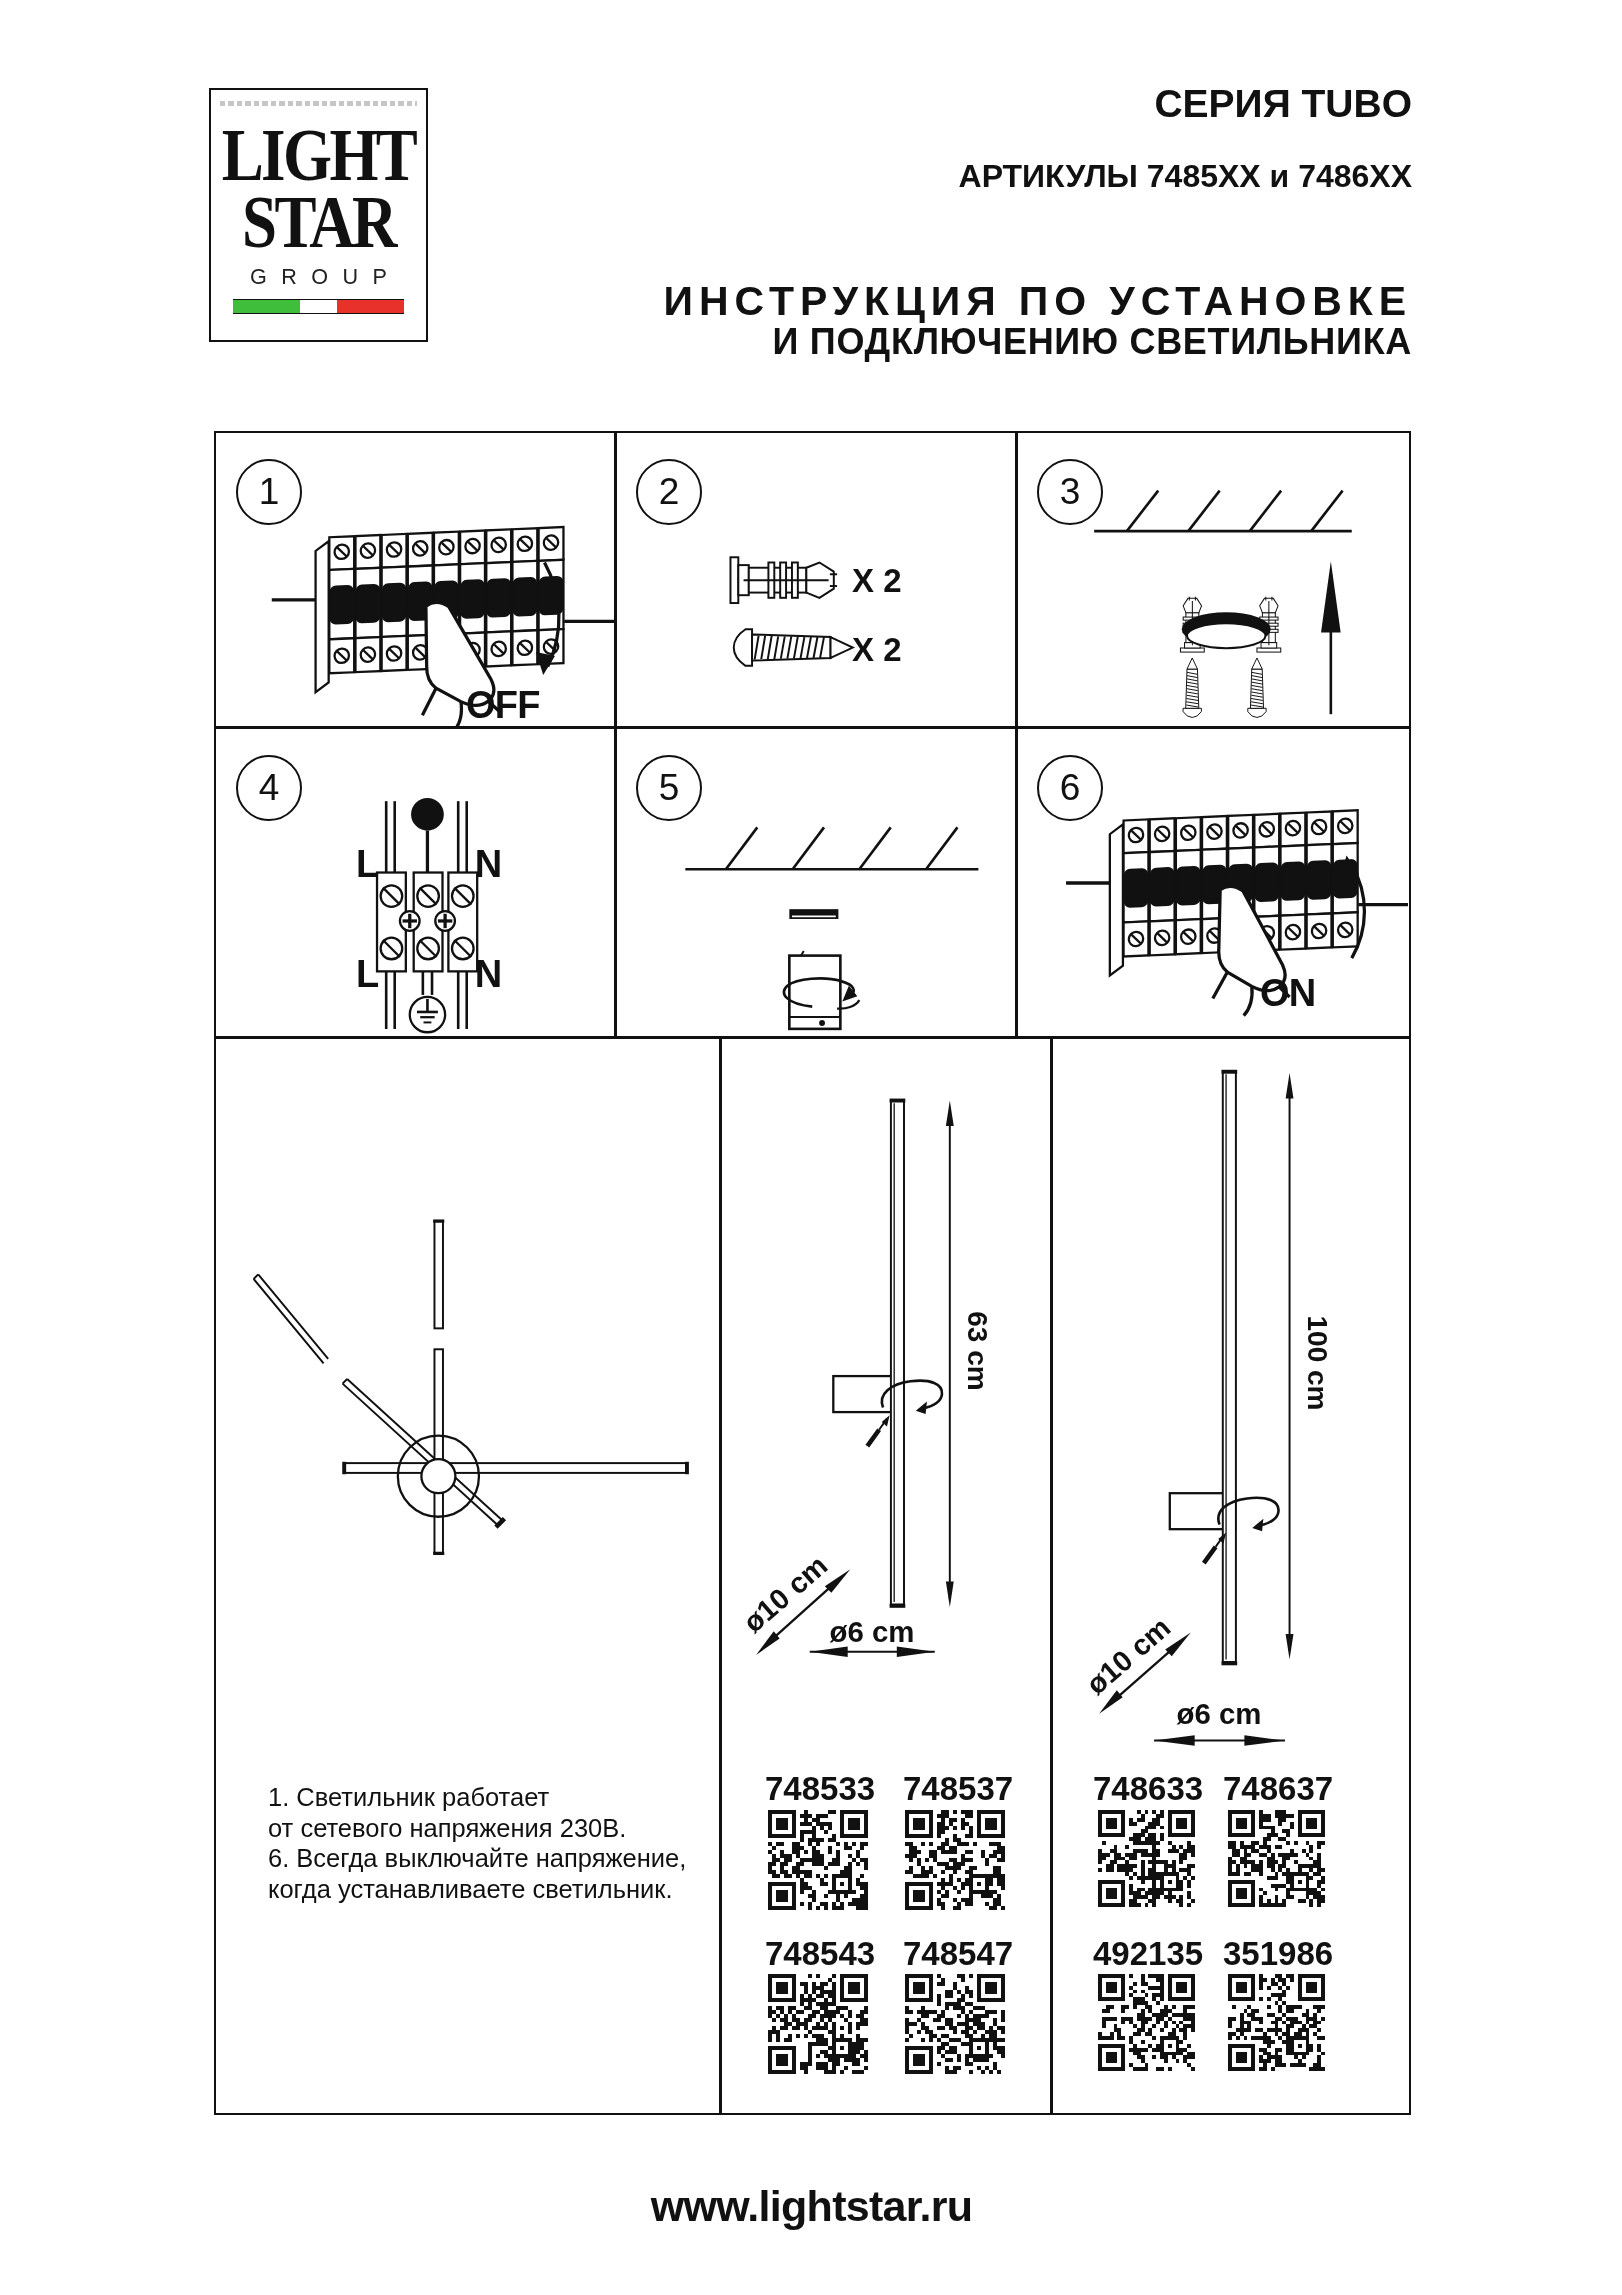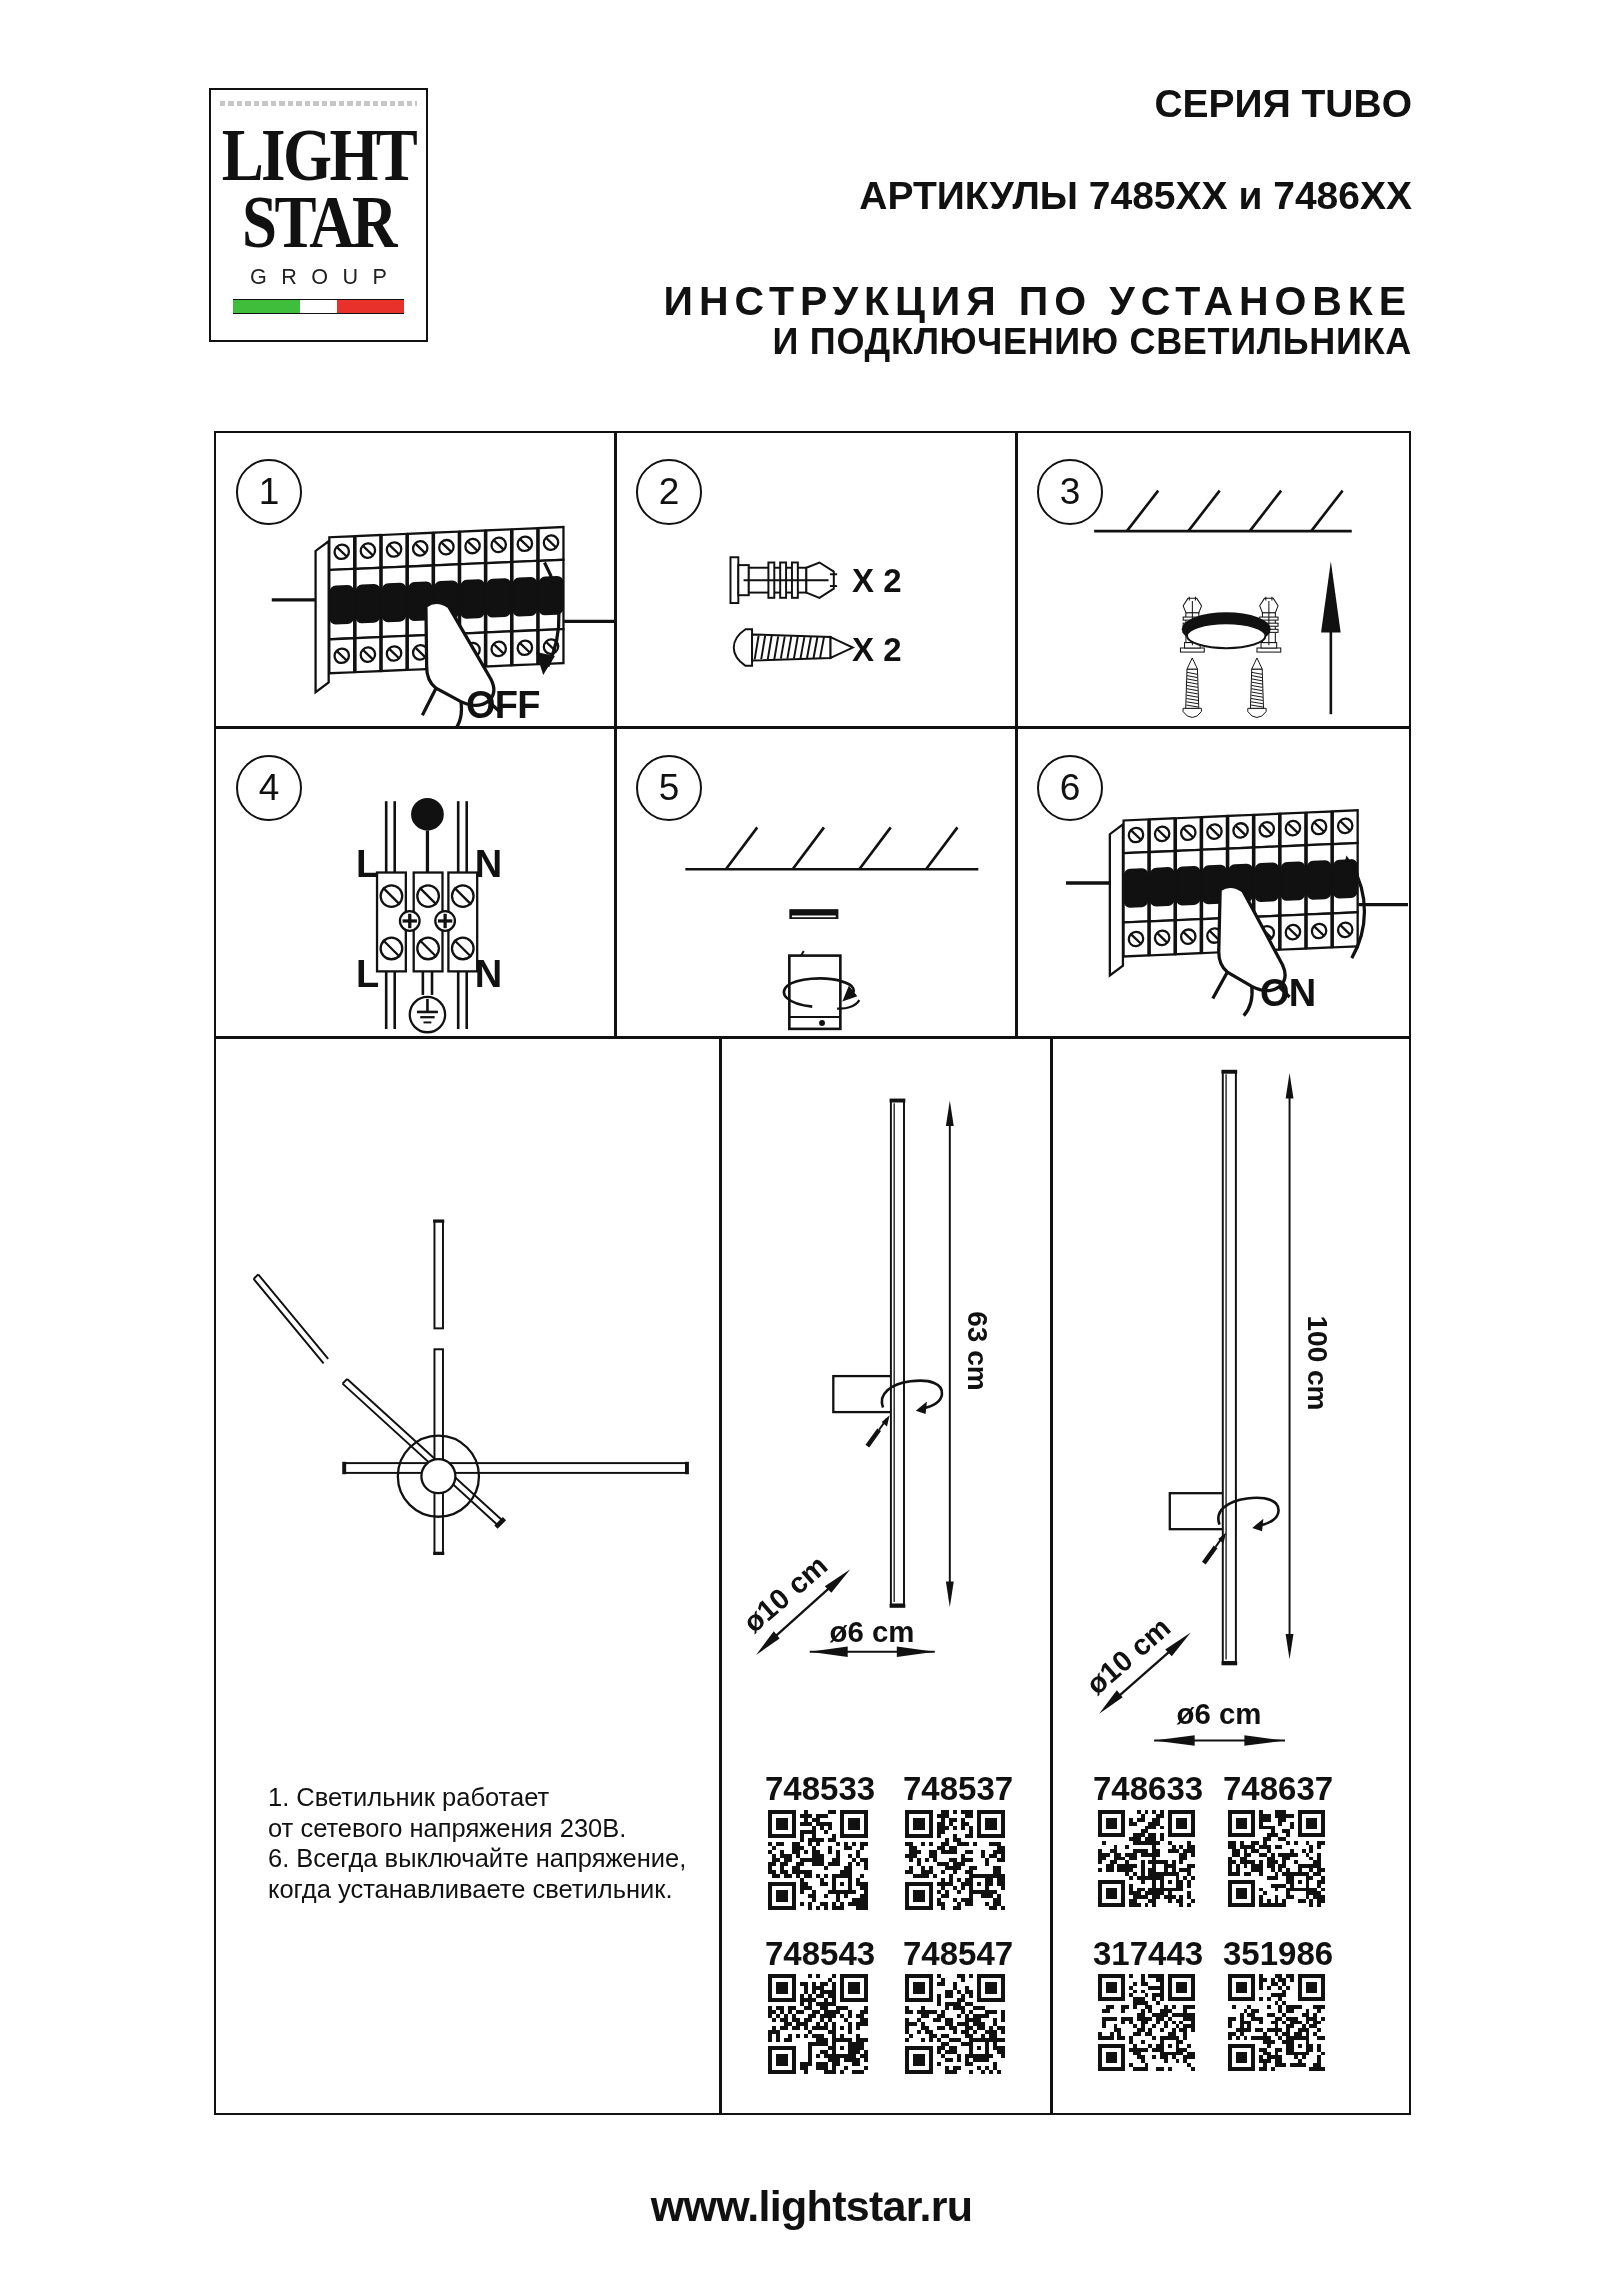--- a/index.html
+++ b/index.html
@@ -111,21 +111,21 @@
   <div class="logo-word" style="top:96px">STAR</div>
   <div class="logo-group">GROUP</div>
   <div class="logo-flag">
     <span style="flex:4;background:#3fbe3c"></span>
     <span style="flex:2.2;background:#ffffff"></span>
     <span style="flex:4;background:#e8312a"></span>
   </div>
 </div>
 
 <div class="hline" style="top:84px;font-size:39px">СЕРИЯ TUBO</div>
-<div class="hline" style="top:176px;font-size:39px">АРТИКУЛЫ 7485XX и 7486XX</div>
+<div class="hline" style="top:160px;font-size:32px">АРТИКУЛЫ 7485XX и 7486XX</div>
 <div class="hline" style="top:281px;font-size:41px;letter-spacing:5.9px">ИНСТРУКЦИЯ ПО УСТАНОВКЕ</div>
 <div class="hline" style="top:324px;font-size:36px;letter-spacing:0.7px">И ПОДКЛЮЧЕНИЮ СВЕТИЛЬНИКА</div>
 
 <div class="frame">
 
   <div class="divider" style="left:0;right:0;top:293px;height:2.6px"></div>
   <div class="divider" style="left:0;right:0;top:603px;height:2.6px"></div>
   <div class="divider" style="left:398px;top:0;width:2.6px;height:603px"></div>
   <div class="divider" style="left:799px;top:0;width:2.6px;height:603px"></div>
   <div class="divider" style="left:503px;top:606px;width:2.6px;bottom:0"></div>
@@ -1724,21 +1724,21 @@
           <rect x="18" y="0" width="7" height="7" fill="#111"></rect>
           <rect x="19" y="1" width="5" height="5" fill="#fff"></rect>
           <rect x="20" y="2" width="3" height="3" fill="#111"></rect>
           <rect x="0" y="18" width="7" height="7" fill="#111"></rect>
           <rect x="1" y="19" width="5" height="5" fill="#fff"></rect>
           <rect x="2" y="20" width="3" height="3" fill="#111"></rect>
           <rect x="16" y="16" width="5" height="5" fill="#111"></rect>
           <rect x="17" y="17" width="3" height="3" fill="#fff"></rect>
           <rect x="18" y="18" width="1" height="1" fill="#111"></rect>
         </svg></div>
-    <div class="artnum" style="left:41px;top:898px">317443</div>
+    <div class="artnum" style="left:41px;top:898px">492135</div>
     <div class="artnum" style="left:171px;top:898px">351986</div>
     <div class="qr" style="left:46px;top:935px;width:97px;height:97px"><svg viewBox="0 0 25 25" width="100%" height="100%" shape-rendering="crispEdges">
           <rect x="8" y="0" width="1" height="1" fill="#111"></rect>
           <rect x="11" y="0" width="1" height="1" fill="#111"></rect>
           <rect x="13" y="0" width="1" height="1" fill="#111"></rect>
           <rect x="14" y="0" width="1" height="1" fill="#111"></rect>
           <rect x="15" y="0" width="1" height="1" fill="#111"></rect>
           <rect x="16" y="0" width="1" height="1" fill="#111"></rect>
           <rect x="11" y="1" width="1" height="1" fill="#111"></rect>
           <rect x="15" y="1" width="1" height="1" fill="#111"></rect>

